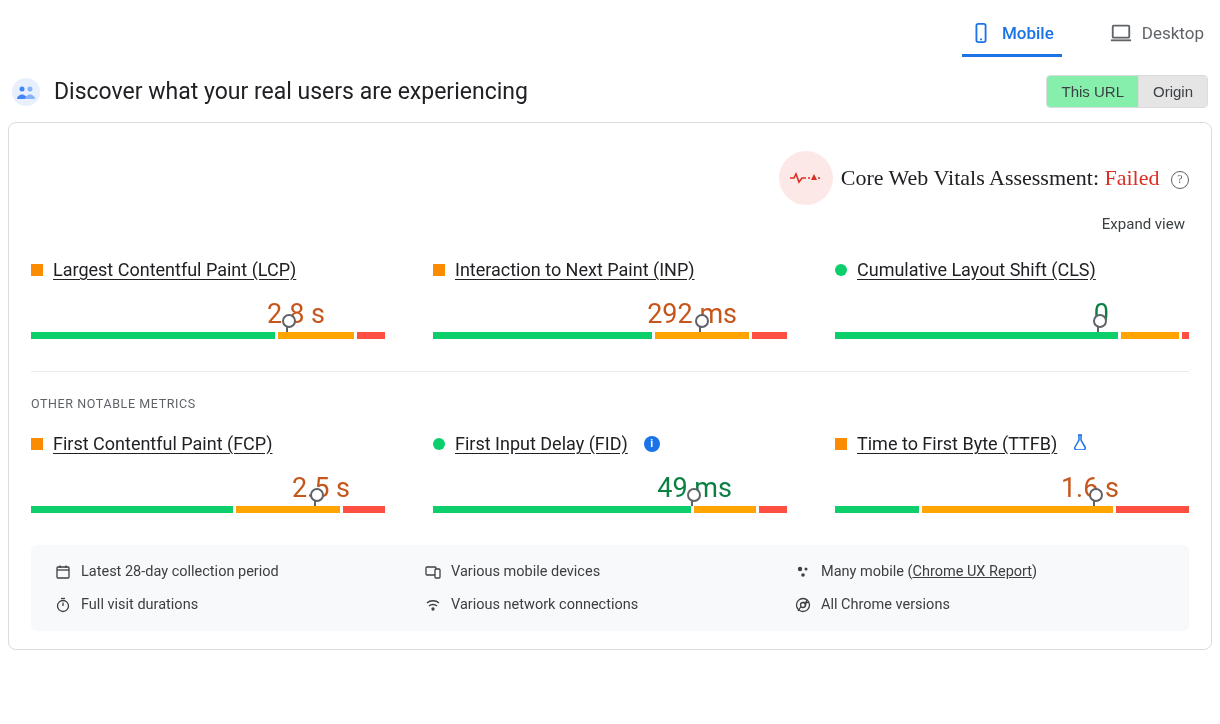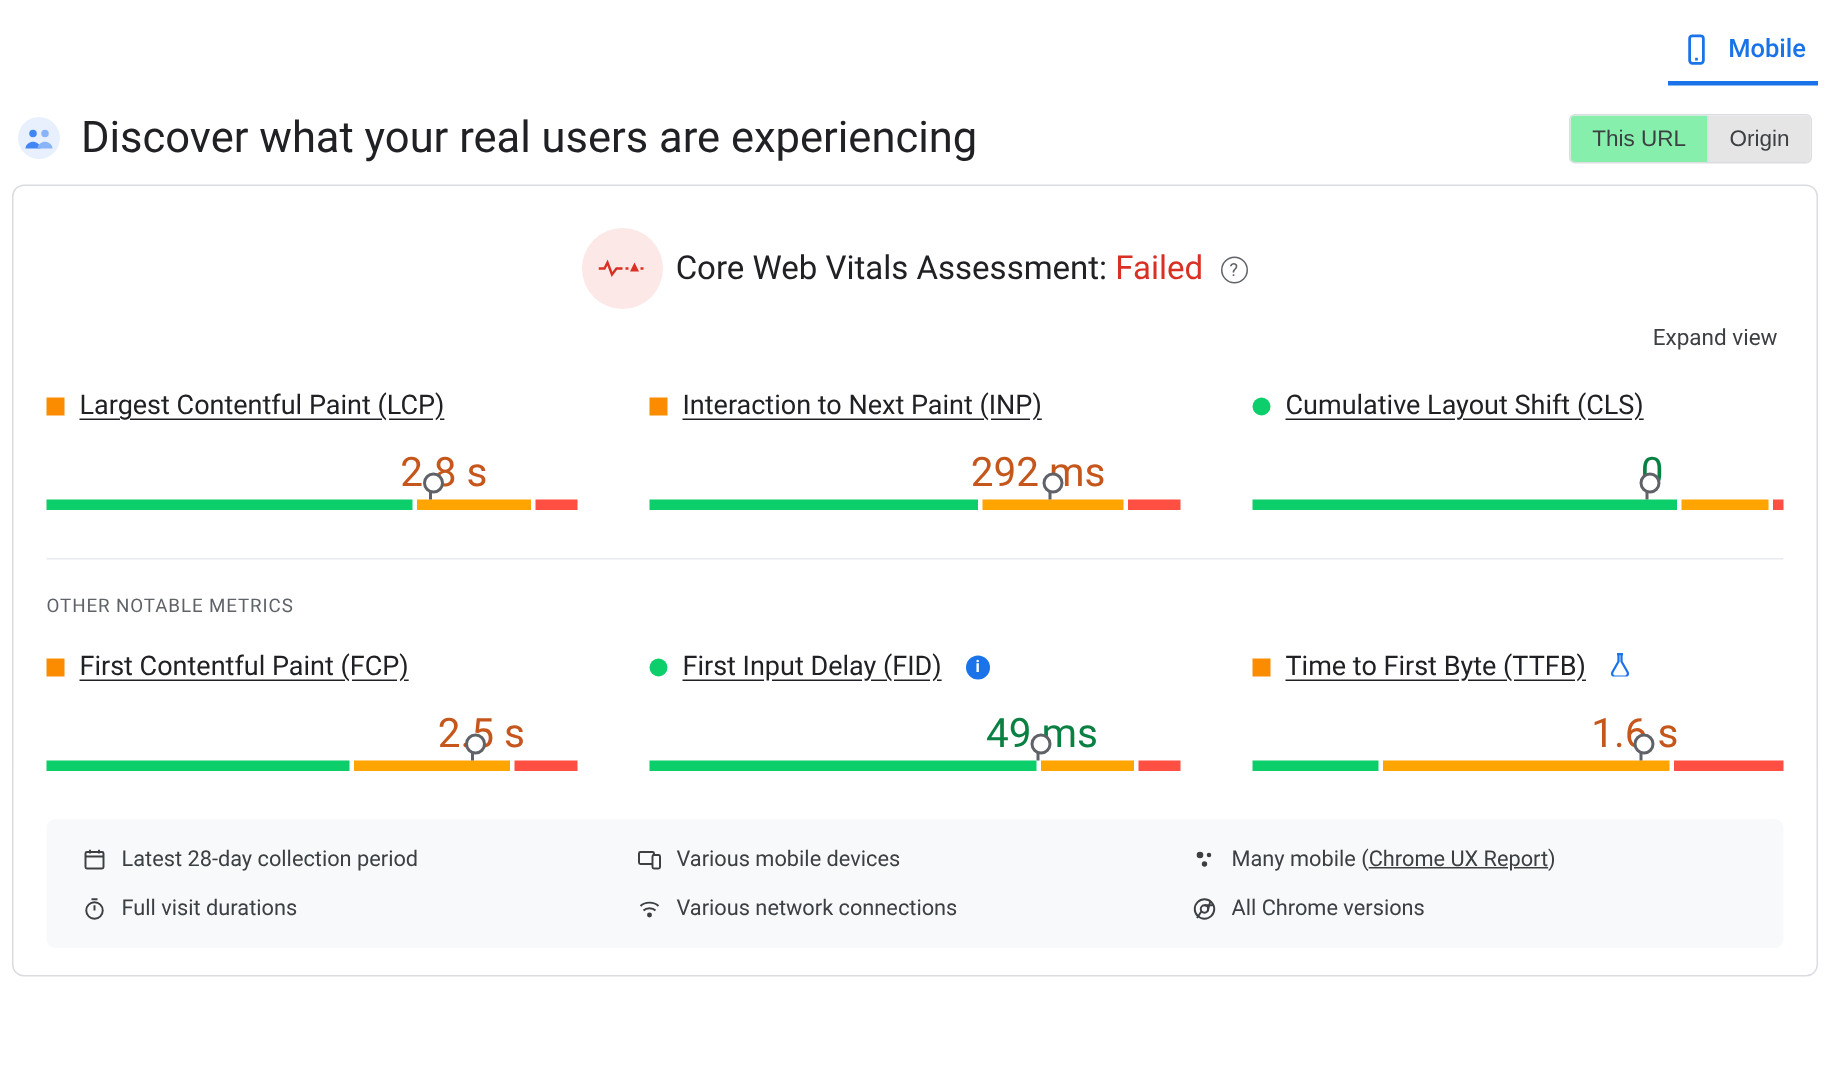--- a/index.html
+++ b/index.html
@@ -11,28 +11,28 @@
     padding: 6px 8px;
   }
   
   .tabs { display: flex; justify-content: flex-end; gap: 40px; padding: 10px 0 0; }
   .tab { display: flex; align-items: center; gap: 10px; font-size: 17px; color: #5f6368; padding: 6px 8px 10px; border-bottom: 3px solid transparent; cursor: pointer; }
   .tab.active { color: #1a73e8; border-bottom-color: #1a73e8; font-weight: 500; }
   .tab svg { width: 22px; height: 22px; }
   
   .header-row { display: flex; align-items: center; margin: 18px 0 14px; padding: 0 4px; }
   .header-icon { width: 28px; height: 28px; margin-right: 14px; border-radius: 50%; position: relative; }
-  .header-title { font-size: 29px; color: #202124; font-weight: 400; flex: 1; }
+  .header-title { font-size: 23px; color: #202124; font-weight: 400; flex: 1; }
   .scope-toggle { display: flex; border: 1px solid #dadce0; border-radius: 4px; overflow: hidden; }
   .scope-toggle button { border: none; background: #e5e5e5; font-size: 15px; color: #3c4043; padding: 7px 14px; cursor: pointer; }
   .scope-toggle button.active { background: #86efac; }
   .scope-toggle button + button { border-left: 1px solid #dadce0; }
   
   .card { border: 1px solid #dadce0; border-radius: 8px; padding: 28px 22px 18px; }
-  .assessment { display: flex; align-items: center; justify-content: center; gap: 8px; margin-bottom: 10px; }
+  .assessment { display: flex; align-items: center; justify-content: flex-end; gap: 8px; margin-bottom: 10px; font-family: Liberation Serif, serif; }
   .assess-badge { width: 54px; height: 54px; border-radius: 50%; background: #fce8e7; display: flex; align-items: center; justify-content: center; position: relative; }
   .assess-text { font-size: 22px; color: #202124; }
   .assess-text .failed { color: #d93025; font-weight: 400; }
   .help-circle { width: 18px; height: 18px; border: 1.5px solid #5f6368; border-radius: 50%; display: inline-flex; align-items: center; justify-content: center; font-size: 12px; color: #5f6368; margin-left: 6px; vertical-align: middle; }
   .expand-row { text-align: right; font-size: 15px; color: #3c4043; margin: 6px 4px 26px 0; cursor: pointer; }
   
   .metric-row { display: flex; gap: 48px; margin-bottom: 32px; }
   .metric { flex: 1; }
   .metric-head { display: flex; align-items: center; gap: 10px; margin-bottom: 18px; }
   .status-sq { width: 12px; height: 12px; }
@@ -66,20 +66,27 @@
 <body>
 
 <div class="tabs">
   <div class="tab active">
     <svg viewBox="0 0 24 24" fill="none" stroke="#1a73e8" stroke-width="2">
         <rect x="7" y="2" width="10" height="20" rx="2"></rect>
         <line x1="11" y1="19" x2="13" y2="19"></line>
       </svg>
     <span>Mobile</span>
   </div>
+  <div class="tab">
+    <svg viewBox="0 0 24 24" fill="none" stroke="#5f6368" stroke-width="2">
+        <rect x="3" y="4" width="18" height="13" rx="1"></rect>
+        <line x1="1" y1="20" x2="23" y2="20"></line>
+      </svg>
+    <span>Desktop</span>
+  </div>
 </div>
 
 <div class="header-row">
   <div class="header-icon">
     <svg viewBox="0 0 28 28" width="28" height="28">
       <circle cx="14" cy="14" r="14" fill="#e8f0fe"></circle>
       <circle cx="10" cy="11" r="2.5" fill="#4285f4"></circle>
       <circle cx="18" cy="11" r="2.5" fill="#8ab4f8"></circle>
       <path d="M5 21c0-3 3-4.5 5-4.5s5 1.5 5 4.5" fill="#4285f4"></path>
       <path d="M13 21c0-3 3-4.5 5-4.5s5 1.5 5 4.5" fill="#8ab4f8"></path>

